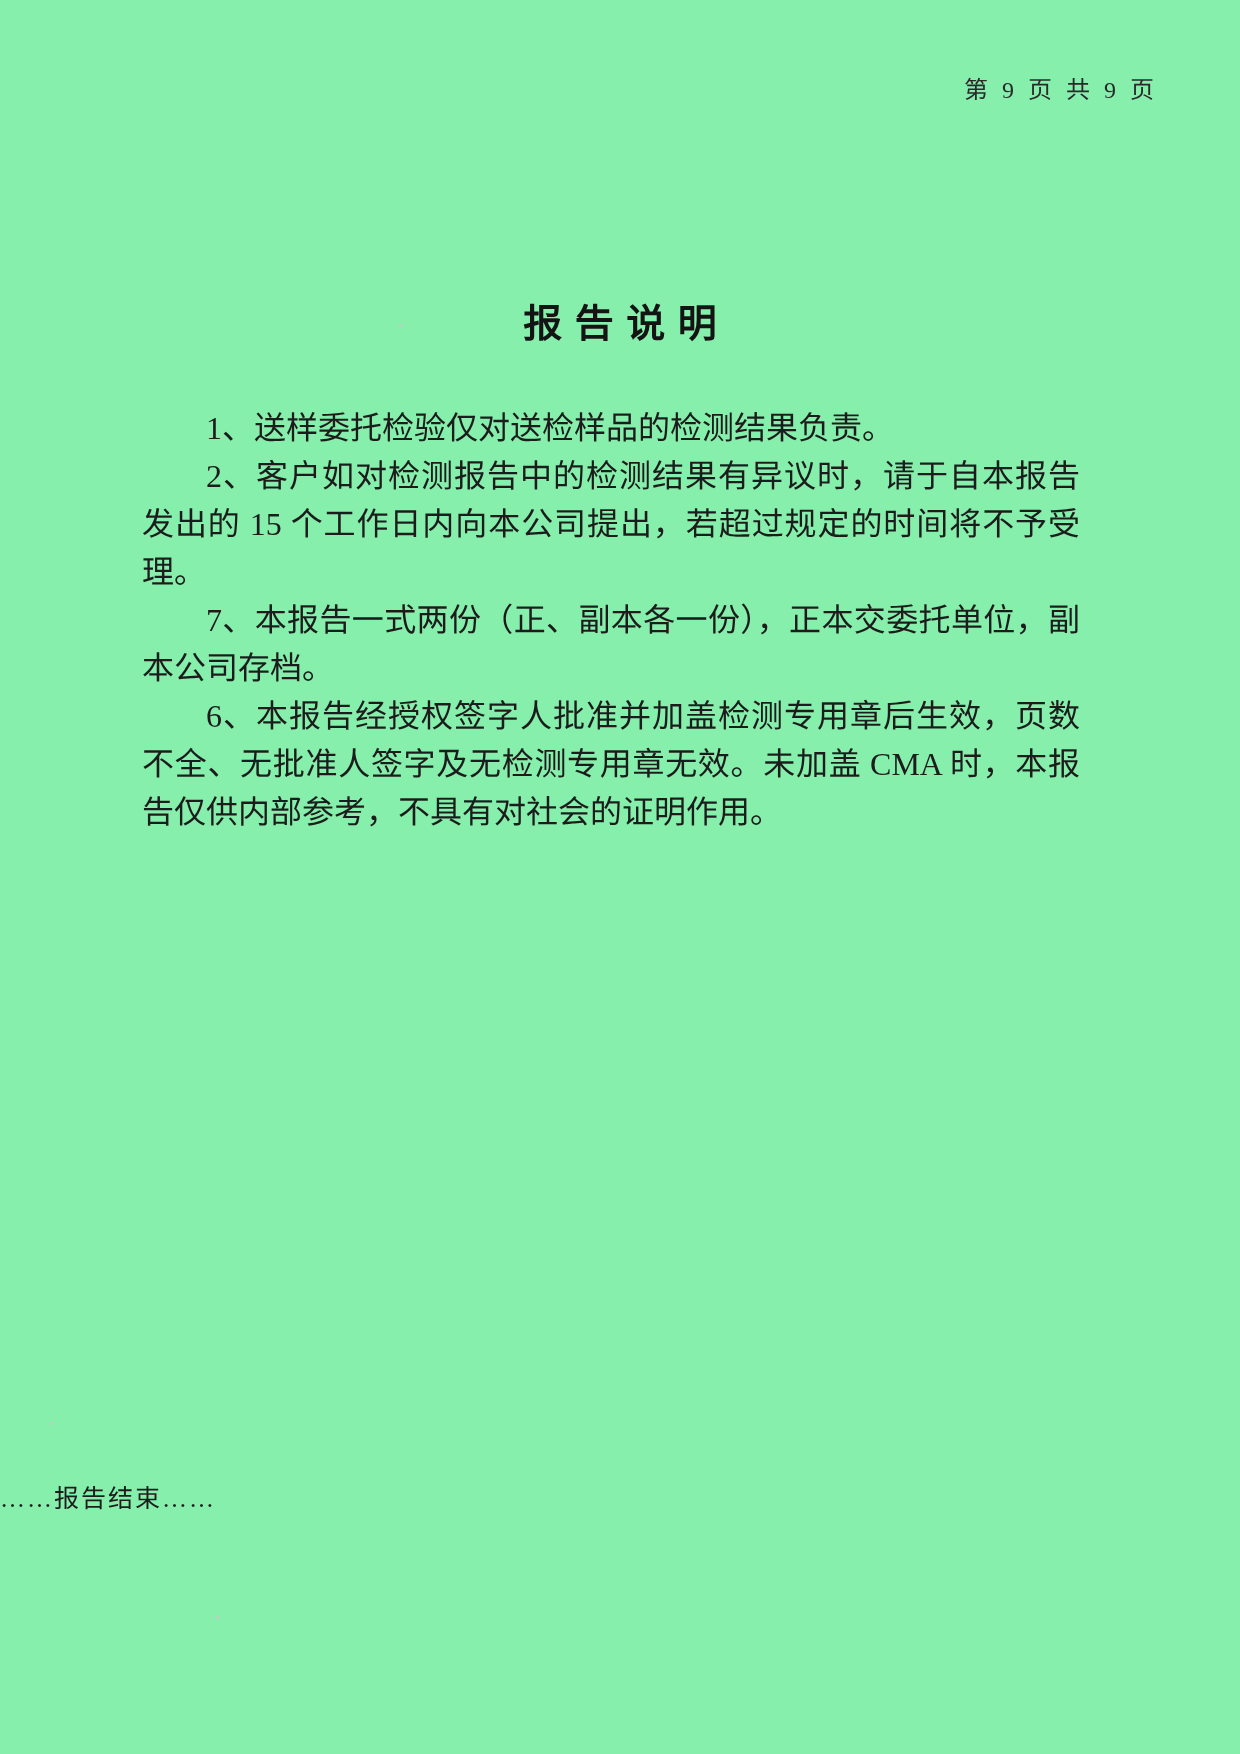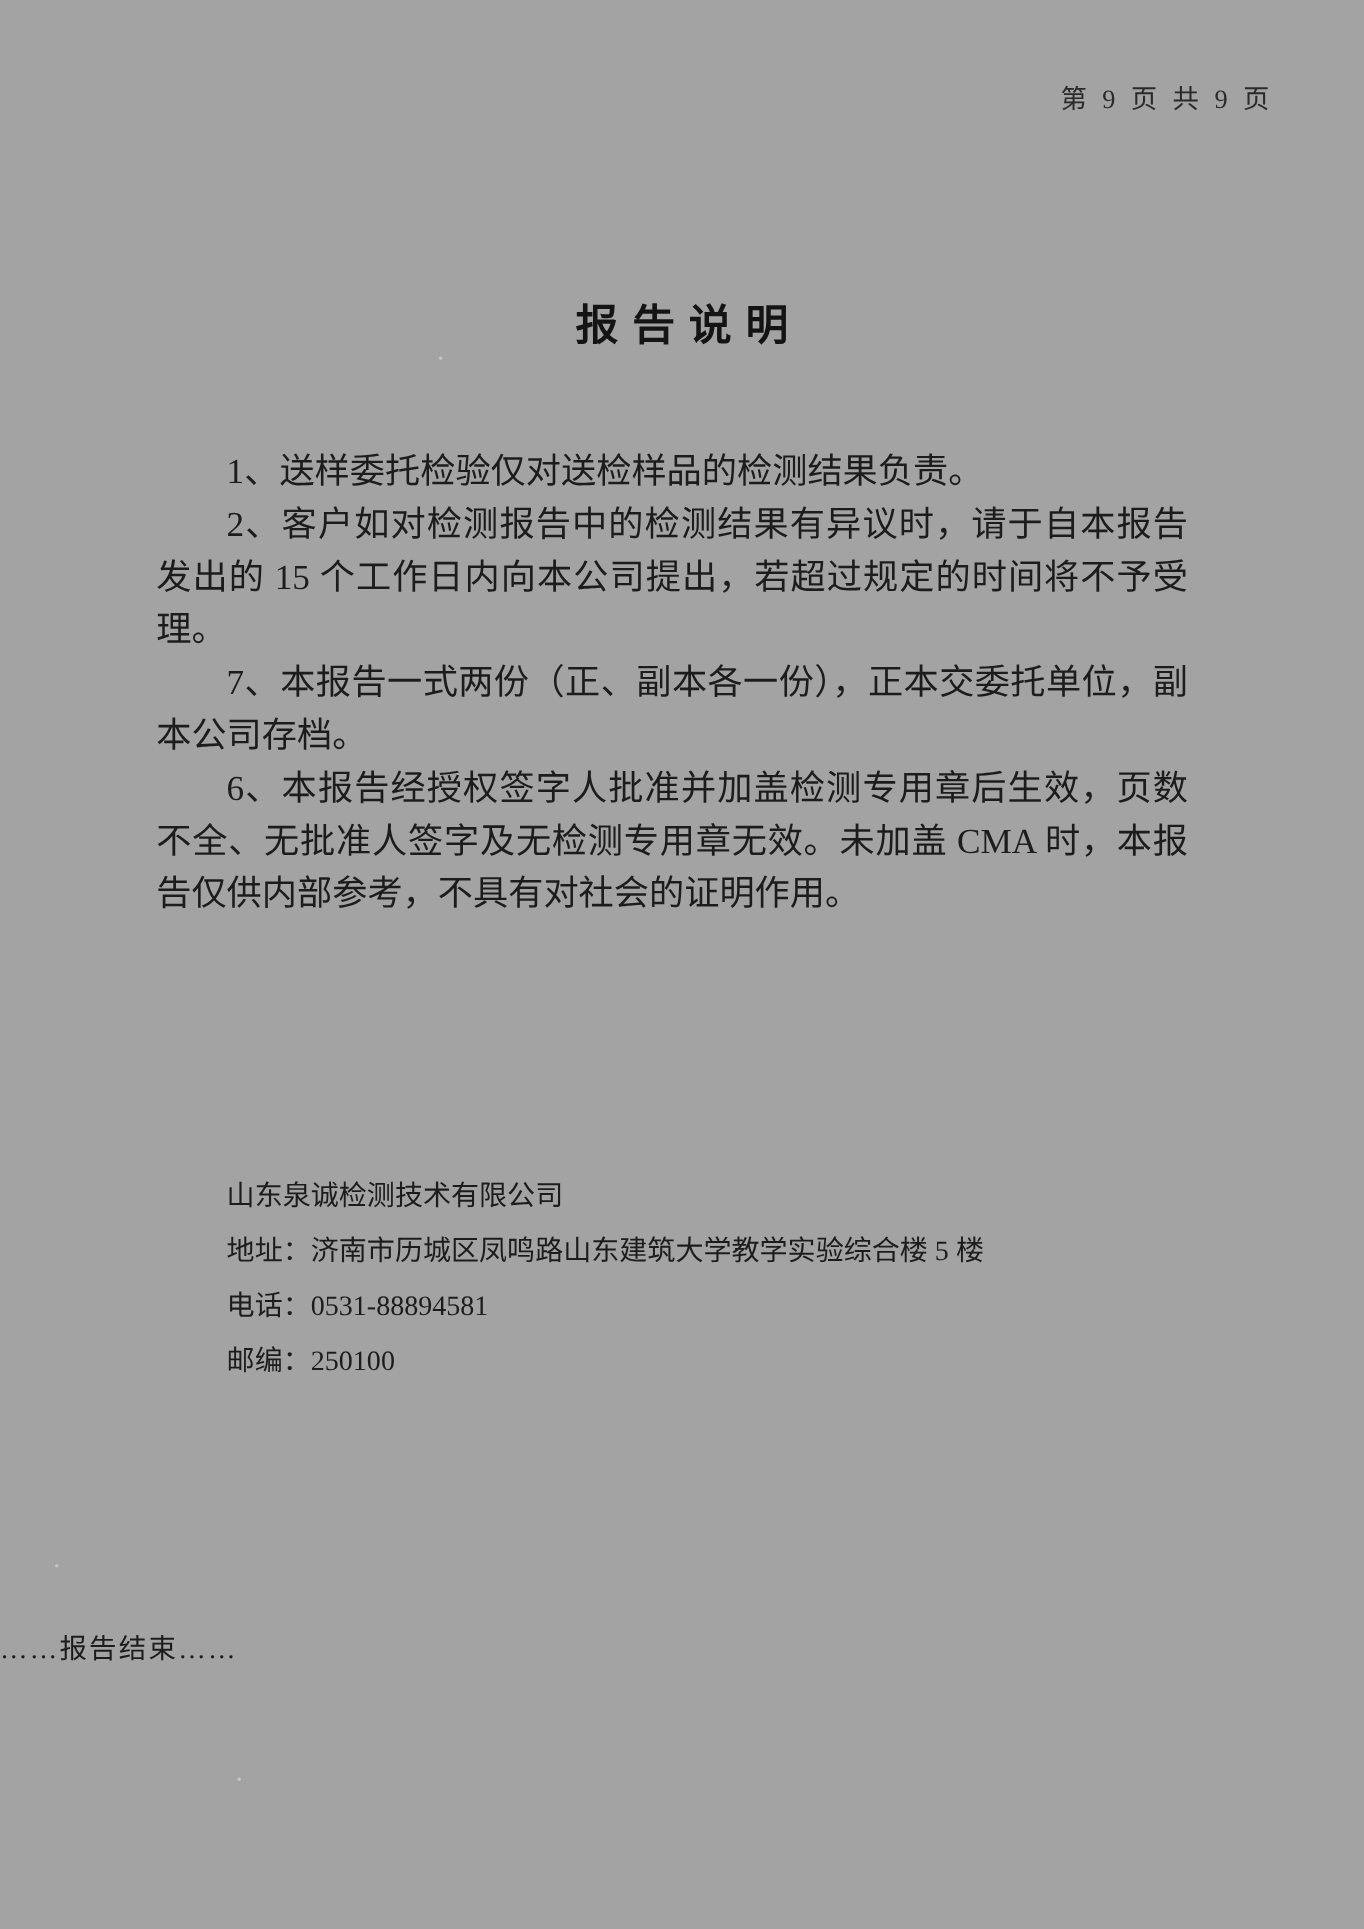--- a/index.html
+++ b/index.html
@@ -5,35 +5,35 @@
   * { margin: 0; padding: 0; box-sizing: border-box; }
   html, body {
     background: #e8e8e8;
     font-family: "Liberation Serif", "DejaVu Serif", serif;
   }
   .page {
     position: relative;
     width: 1240px;
     height: 1754px;
     margin: 0 auto;
-    background: #a3a3a3;
+    background: #86efac;
     color: #1e1e1e;
     overflow: hidden;
   }
   .page-header {
     position: absolute;
     top: 70px;
     right: 82px;
     font-size: 24px;
     letter-spacing: 4px;
     color: #2a2a2a;
   }
   .report-title {
     position: absolute;
-    top: 264px;
+    top: 292px;
     left: 0;
     width: 100%;
     text-align: center;
     font-size: 39px;
     font-weight: bold;
     letter-spacing: 0.32em;
     text-indent: 0.32em; 
     color: #141414;
   }
   .notes {
@@ -85,26 +85,20 @@
 
   <h1 class="report-title">报告说明</h1>
 
   <div class="notes">
     <p>1、送样委托检验仅对送检样品的检测结果负责。</p>
     <p>2、客户如对检测报告中的检测结果有异议时，请于自本报告发出的 15 个工作日内向本公司提出，若超过规定的时间将不予受理。</p>
     <p>7、本报告一式两份（正、副本各一份），正本交委托单位，副本公司存档。</p>
     <p>6、本报告经授权签字人批准并加盖检测专用章后生效，页数不全、无批准人签字及无检测专用章无效。未加盖 CMA 时，本报告仅供内部参考，不具有对社会的证明作用。</p>
   </div>
 
-  <div class="company-block">
-    <p>山东泉诚检测技术有限公司</p>
-    <p>地址：济南市历城区凤鸣路山东建筑大学教学实验综合楼 5 楼</p>
-    <p>电话：0531-88894581</p>
-    <p>邮编：250100</p>
-  </div>
 
   <div class="report-end">……报告结束……</div>
 
   <div class="speck" style="left:399px; top:324px;"></div>
   <div class="speck" style="left:50px; top:1422px;"></div>
   <div class="speck" style="left:216px; top:1616px;"></div>
 
 </div>
 
 </body></html>

